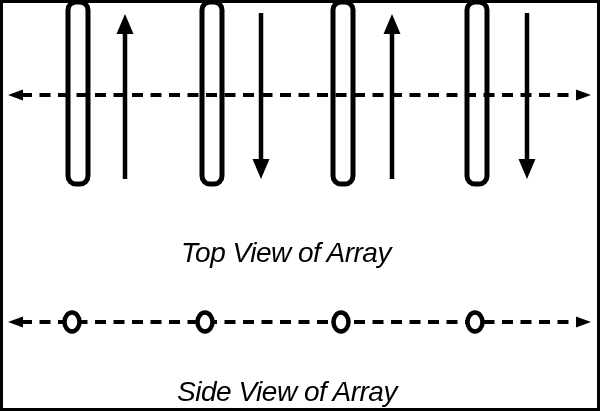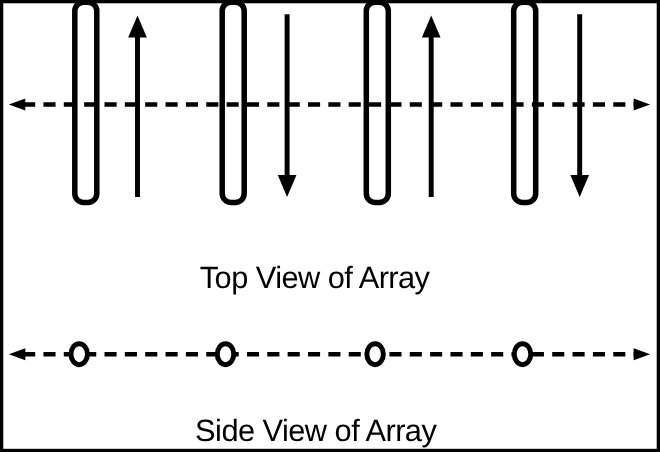--- a/index.html
+++ b/index.html
@@ -8,20 +8,21 @@
     background: #ffffff;
     width: 600px;
     height: 411px;
     overflow: hidden;
   }
   .frame {
     position: relative;
     width: 600px;
     height: 411px;
     background: #ffffff;
+    font-style: italic;
   }
   svg {
     display: block;
   }
   text {
     font-family: "Liberation Sans", sans-serif;
     font-size: 28px;
     letter-spacing: -0.5px;
     fill: #000000;
   }

